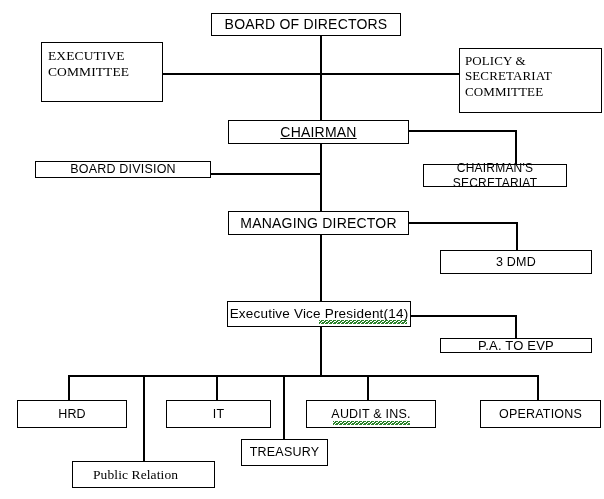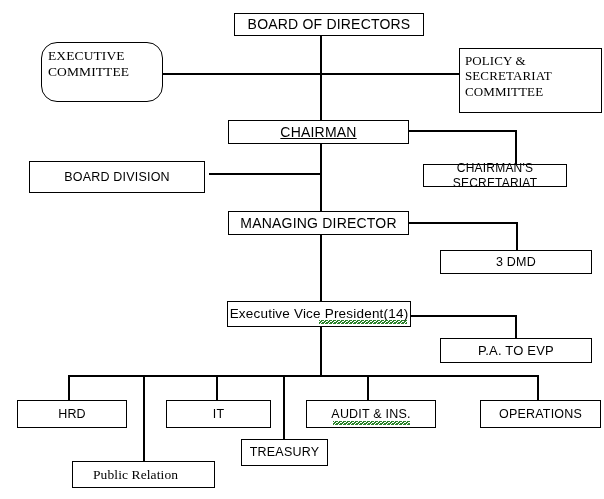--- a/index.html
+++ b/index.html
@@ -106,61 +106,61 @@
   <div class="ln h" style="left:68px; top:375px; width:470px;"></div>
 
   <div class="ln v" style="left:68px; top:375px; height:25px;"></div>
   <div class="ln v" style="left:216px; top:375px; height:25px;"></div>
   <div class="ln v" style="left:367px; top:375px; height:25px;"></div>
   <div class="ln v" style="left:537px; top:375px; height:25px;"></div>
 
   <div class="ln v" style="left:143px; top:375px; height:86px;"></div>
   <div class="ln v" style="left:283px; top:375px; height:86px;"></div>
 
-  <div class="node sans align-center" style="left:234px; top:13px; width:190px; height:23px;">
+  <div class="node sans align-center" style="left:211px; top:13px; width:190px; height:23px;">
     <span class="label" style="font-size:14px;">BOARD OF DIRECTORS</span>
   </div>
 
-  <div class="node serif align-left valign-top" style="left:41px; top:42px; width:122px; height:60px; padding:5px 6px;border-radius:16px;">
+  <div class="node serif align-left valign-top" style="left:41px; top:42px; width:122px; height:60px; padding:5px 6px;">
     <span class="label" style="font-size:13.5px;">EXECUTIVE
 COMMITTEE</span>
   </div>
 
   <div class="node serif valign-top" style="left:459px; top:48px; width:143px; height:65px; padding:4px 5px; display:block;">
     <span class="label align-just" style="font-size:13px; display:block; text-align:left;">POLICY                  &amp;</span>
     <span class="label" style="font-size:13px; display:block; text-align:left;">SECRETARIAT</span>
     <span class="label" style="font-size:13px; display:block; text-align:left;">COMMITTEE</span>
   </div>
 
   <div class="node sans align-center" style="left:228px; top:120px; width:181px; height:24px;text-decoration:underline;">
     <span class="label" style="font-size:14px;">CHAIRMAN</span>
   </div>
 
-  <div class="node sans align-center" style="left:29px; top:161px; width:176px; height:32px;">
+  <div class="node sans align-center" style="left:35px; top:161px; width:176px; height:17px;">
     <span class="label" style="font-size:12.5px;">BOARD DIVISION</span>
   </div>
 
   <div class="node sans align-center" style="left:423px; top:164px; width:144px; height:23px;">
     <span class="label" style="font-size:12px;">CHAIRMAN'S  SECRETARIAT</span>
   </div>
 
   <div class="node sans align-center" style="left:228px; top:211px; width:181px; height:24px;">
     <span class="label" style="font-size:14px;">MANAGING DIRECTOR</span>
   </div>
 
   <div class="node sans align-center" style="left:440px; top:250px; width:152px; height:24px;">
     <span class="label" style="font-size:12.5px;">3 DMD</span>
   </div>
 
   <div class="node sans align-center" style="left:227px; top:301px; width:184px; height:26px;">
     <span class="label" style="font-size:13.5px;">Executive Vice President(14)</span>
   </div>
   <div class="squiggle" style="left:319px; top:320px; width:88px;"></div>
 
-  <div class="node sans align-center" style="left:440px; top:338px; width:152px; height:25px;">
+  <div class="node sans align-center" style="left:440px; top:338px; width:152px; height:15px;">
     <span class="label" style="font-size:13px;">P.A. TO EVP</span>
   </div>
 
   <div class="node sans align-center" style="left:17px; top:400px; width:110px; height:28px;">
     <span class="label" style="font-size:12.5px;">HRD</span>
   </div>
 
   <div class="node sans align-center" style="left:166px; top:400px; width:105px; height:28px;">
     <span class="label" style="font-size:12.5px;">IT</span>
   </div>

